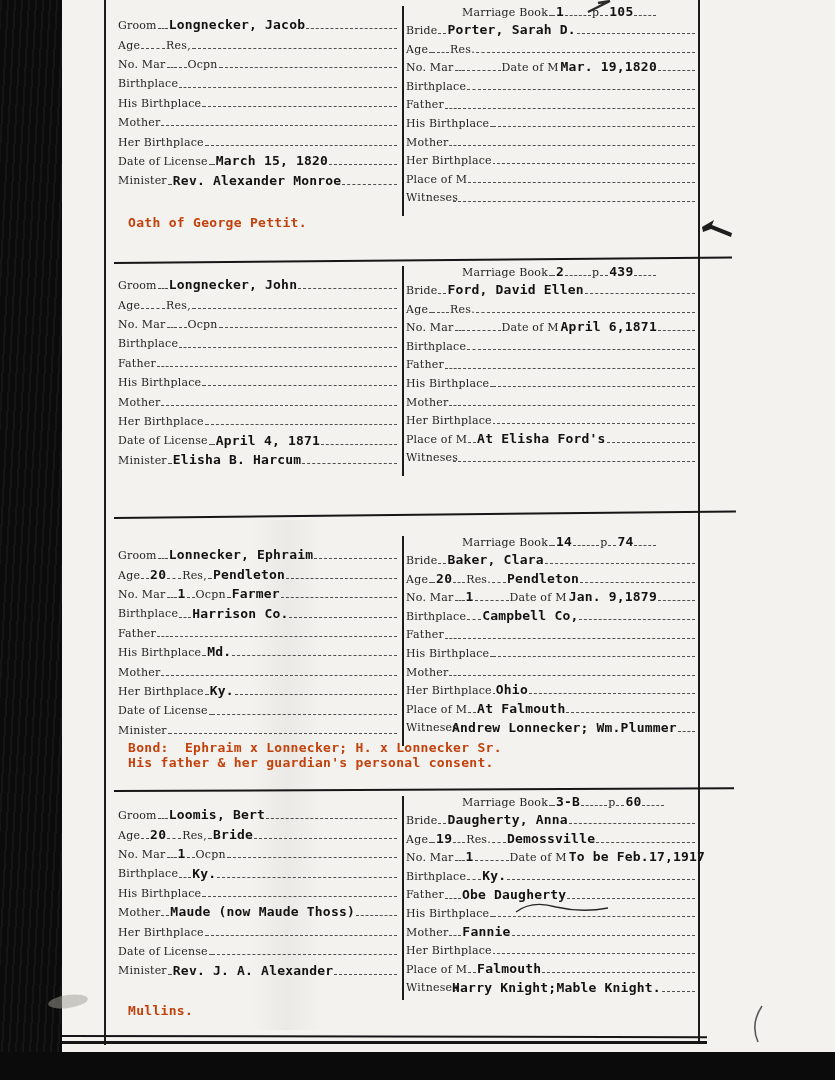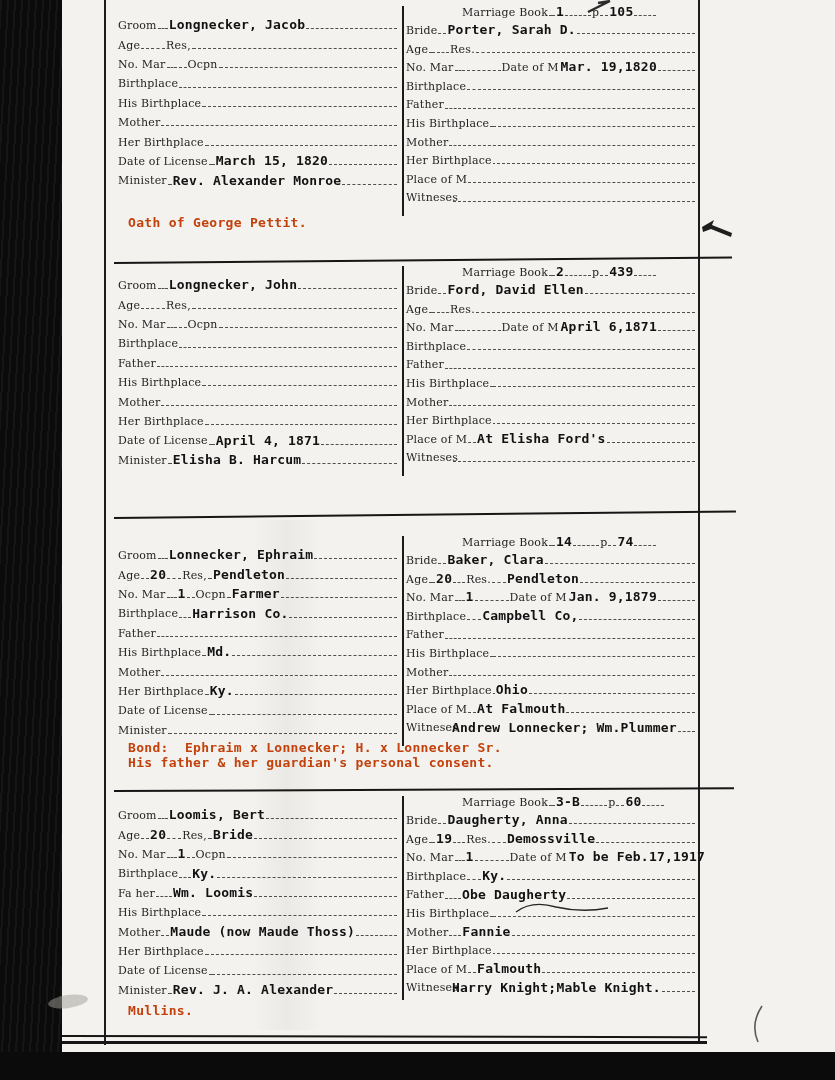--- a/index.html
+++ b/index.html
@@ -562,26 +562,20 @@
           <span class="v"></span>
           <span class="f"></span>
         </div>
       <div class="r">
           <span class="l">Birthplace</span>
           <span class="f w12"></span>
           <span class="v">Ky.</span>
           <span class="f"></span>
         </div>
       <div class="r">
-          <span class="l">Fa her</span>
-          <span class="f w16"></span>
-          <span class="v">Wm. Loomis</span>
-          <span class="f"></span>
-        </div>
-      <div class="r">
           <span class="l">His Birthplace</span>
           <span class="f w4"></span>
           <span class="v"></span>
           <span class="f"></span>
         </div>
       <div class="r">
           <span class="l">Mother</span>
           <span class="f w8"></span>
           <span class="v">Maude (now Maude Thoss)</span>
           <span class="f"></span>

